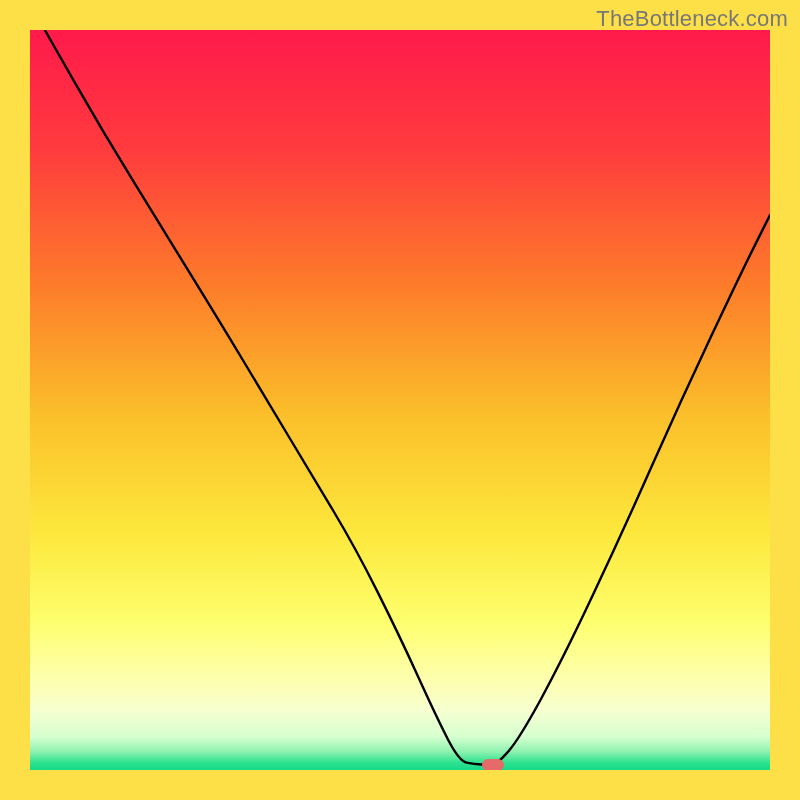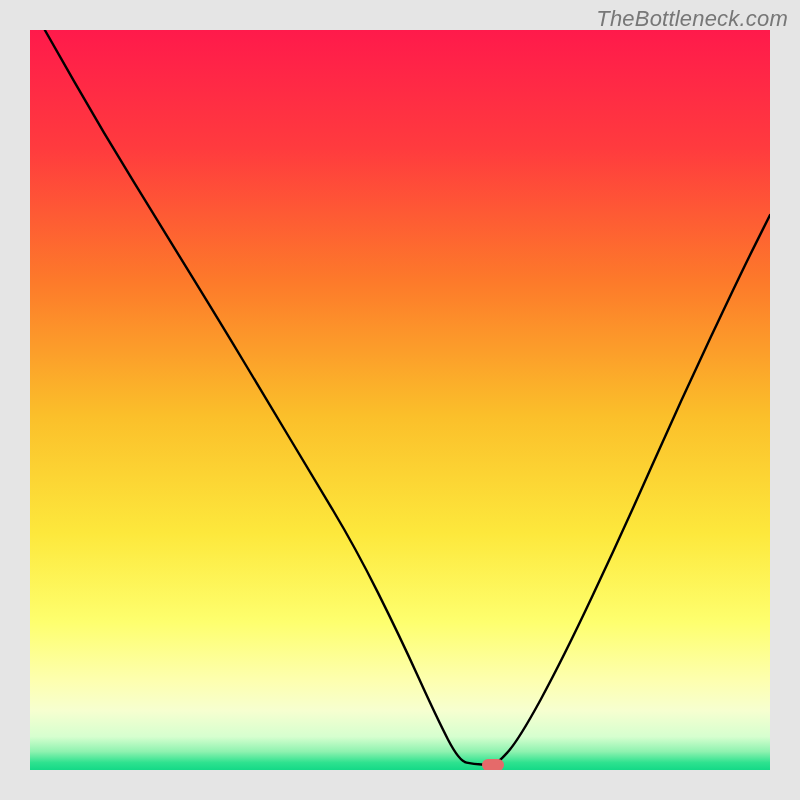--- a/index.html
+++ b/index.html
@@ -10,22 +10,21 @@
     background: #000;
     overflow: hidden;
     font-family: Arial, Helvetica, sans-serif;
   }
   .frame {
     position: absolute;
     left: 0;
     top: 0;
     width: 800px;
     height: 800px;
-    background: #e5e5e5;
-    font-style: italic;
+    background: #fde047;
   }
   .plot {
     position: absolute;
     left: 30px;
     top: 30px;
     width: 740px;
     height: 740px;
     overflow: hidden;
   }
   .gradient {

